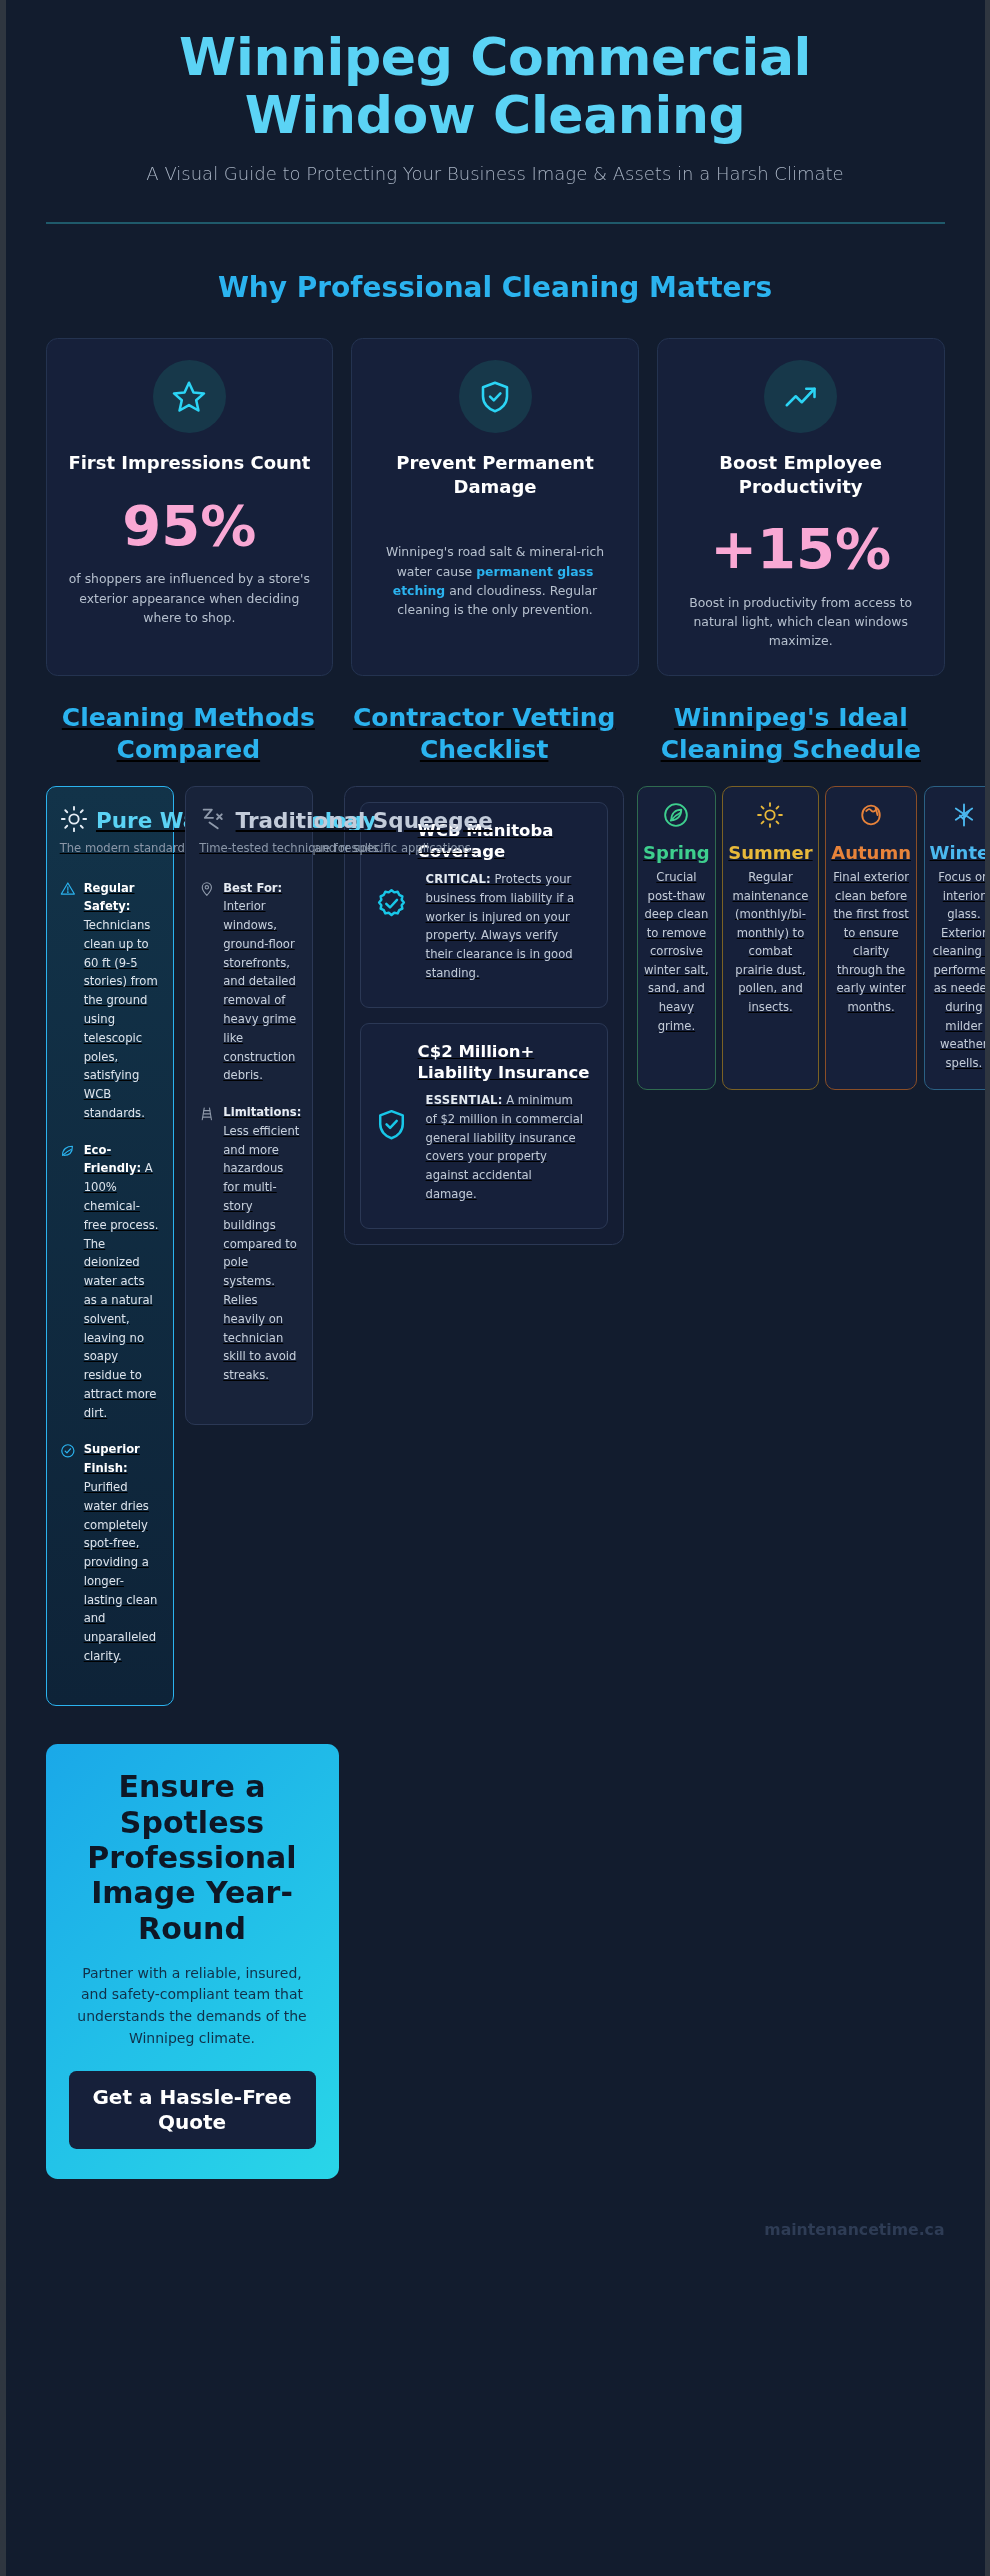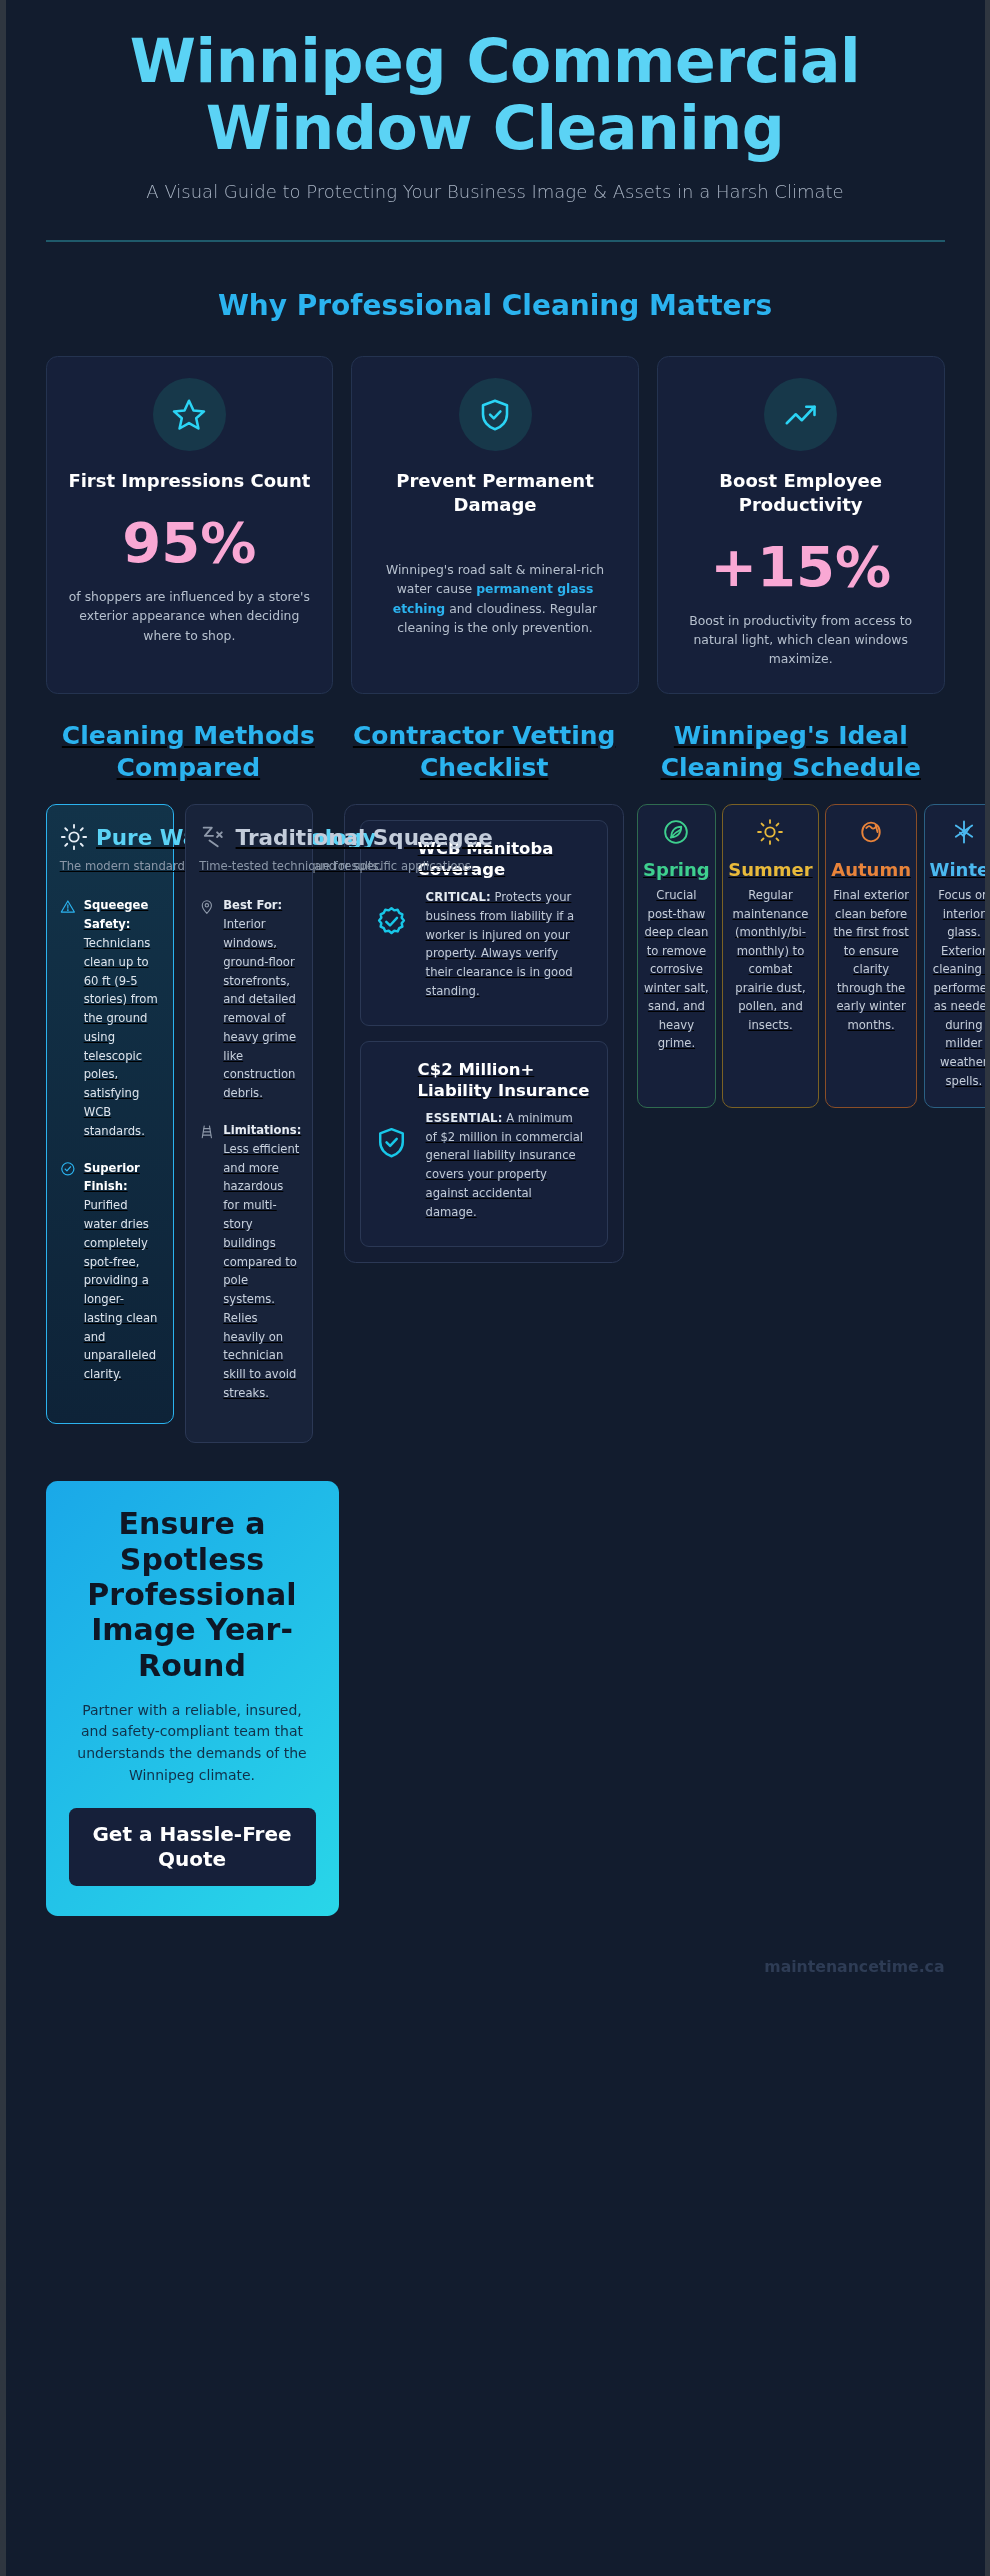--- a/index.html
+++ b/index.html
@@ -16,21 +16,21 @@
     background:#121c2e;
     box-sizing:border-box;
     padding:0;
     position:relative;
     overflow:hidden;
   }
 
   
   .header{padding-top:28px;text-align:center;}
   .main-title{
-    font-size:60px;
+    font-size:52px;
     line-height:1.12;
     font-weight:bold;
     color:#5bd3f5;
     margin:0 auto;
     max-width:825px;
     letter-spacing:-0.4px;
   }
   .subtitle{
     margin:16.5px auto 0;
     max-width:710px;
@@ -363,23 +363,32 @@
           <p class="method-tag">The modern standard for safety, efficiency, and results.</p>
 
           <div class="feat">
             <span>
               <svg viewBox="0 0 24 24" fill="none" stroke="#2bb3ef" stroke-width="1.8" stroke-linejoin="round" stroke-linecap="round">
                 <path d="M12 3 L22 20 H2 Z"></path>
                   <line x1="12" y1="9" x2="12" y2="14"></line>
                   <circle cx="12" cy="17" r="0.6" fill="#2bb3ef"></circle>
               </svg>
             </span>
-            <span class="feat-text"><b>Squeegee Safety:</b><span> Technicians clean up to 60 ft (9-5 stories) from the ground using telescopic poles, satisfying WCB standards.</span></span>
-          </div>
-
+            <span class="feat-text"><b>Regular Safety:</b><span> Technicians clean up to 60 ft (9-5 stories) from the ground using telescopic poles, satisfying WCB standards.</span></span>
+          </div>
+
+          <div class="feat">
+            <span>
+              <svg viewBox="0 0 24 24" fill="none" stroke="#2bb3ef" stroke-width="1.8" stroke-linejoin="round" stroke-linecap="round">
+                <path d="M4 18 C4 10 10 5 19 5 C19 14 14 19 6 19"></path>
+                  <path d="M4 19 C8 15 12 12 17 10"></path>
+              </svg>
+            </span>
+            <span class="feat-text"><b>Eco-Friendly:</b><span> A 100% chemical-free process. The deionized water acts as a natural solvent, leaving no soapy residue to attract more dirt.</span></span>
+          </div>
 
           <div class="feat">
             <span>
               <svg viewBox="0 0 24 24" fill="none" stroke="#2bb3ef" stroke-width="1.8" stroke-linejoin="round" stroke-linecap="round">
                 <circle cx="12" cy="12" r="9.3"></circle>
                   <polyline points="7.8,12.3 10.6,15 16.2,8.8"></polyline>
               </svg>
             </span>
             <span class="feat-text"><b>Superior Finish:</b><span> Purified water dries completely spot-free, providing a longer-lasting clean and unparalleled clarity.</span></span>
           </div>

